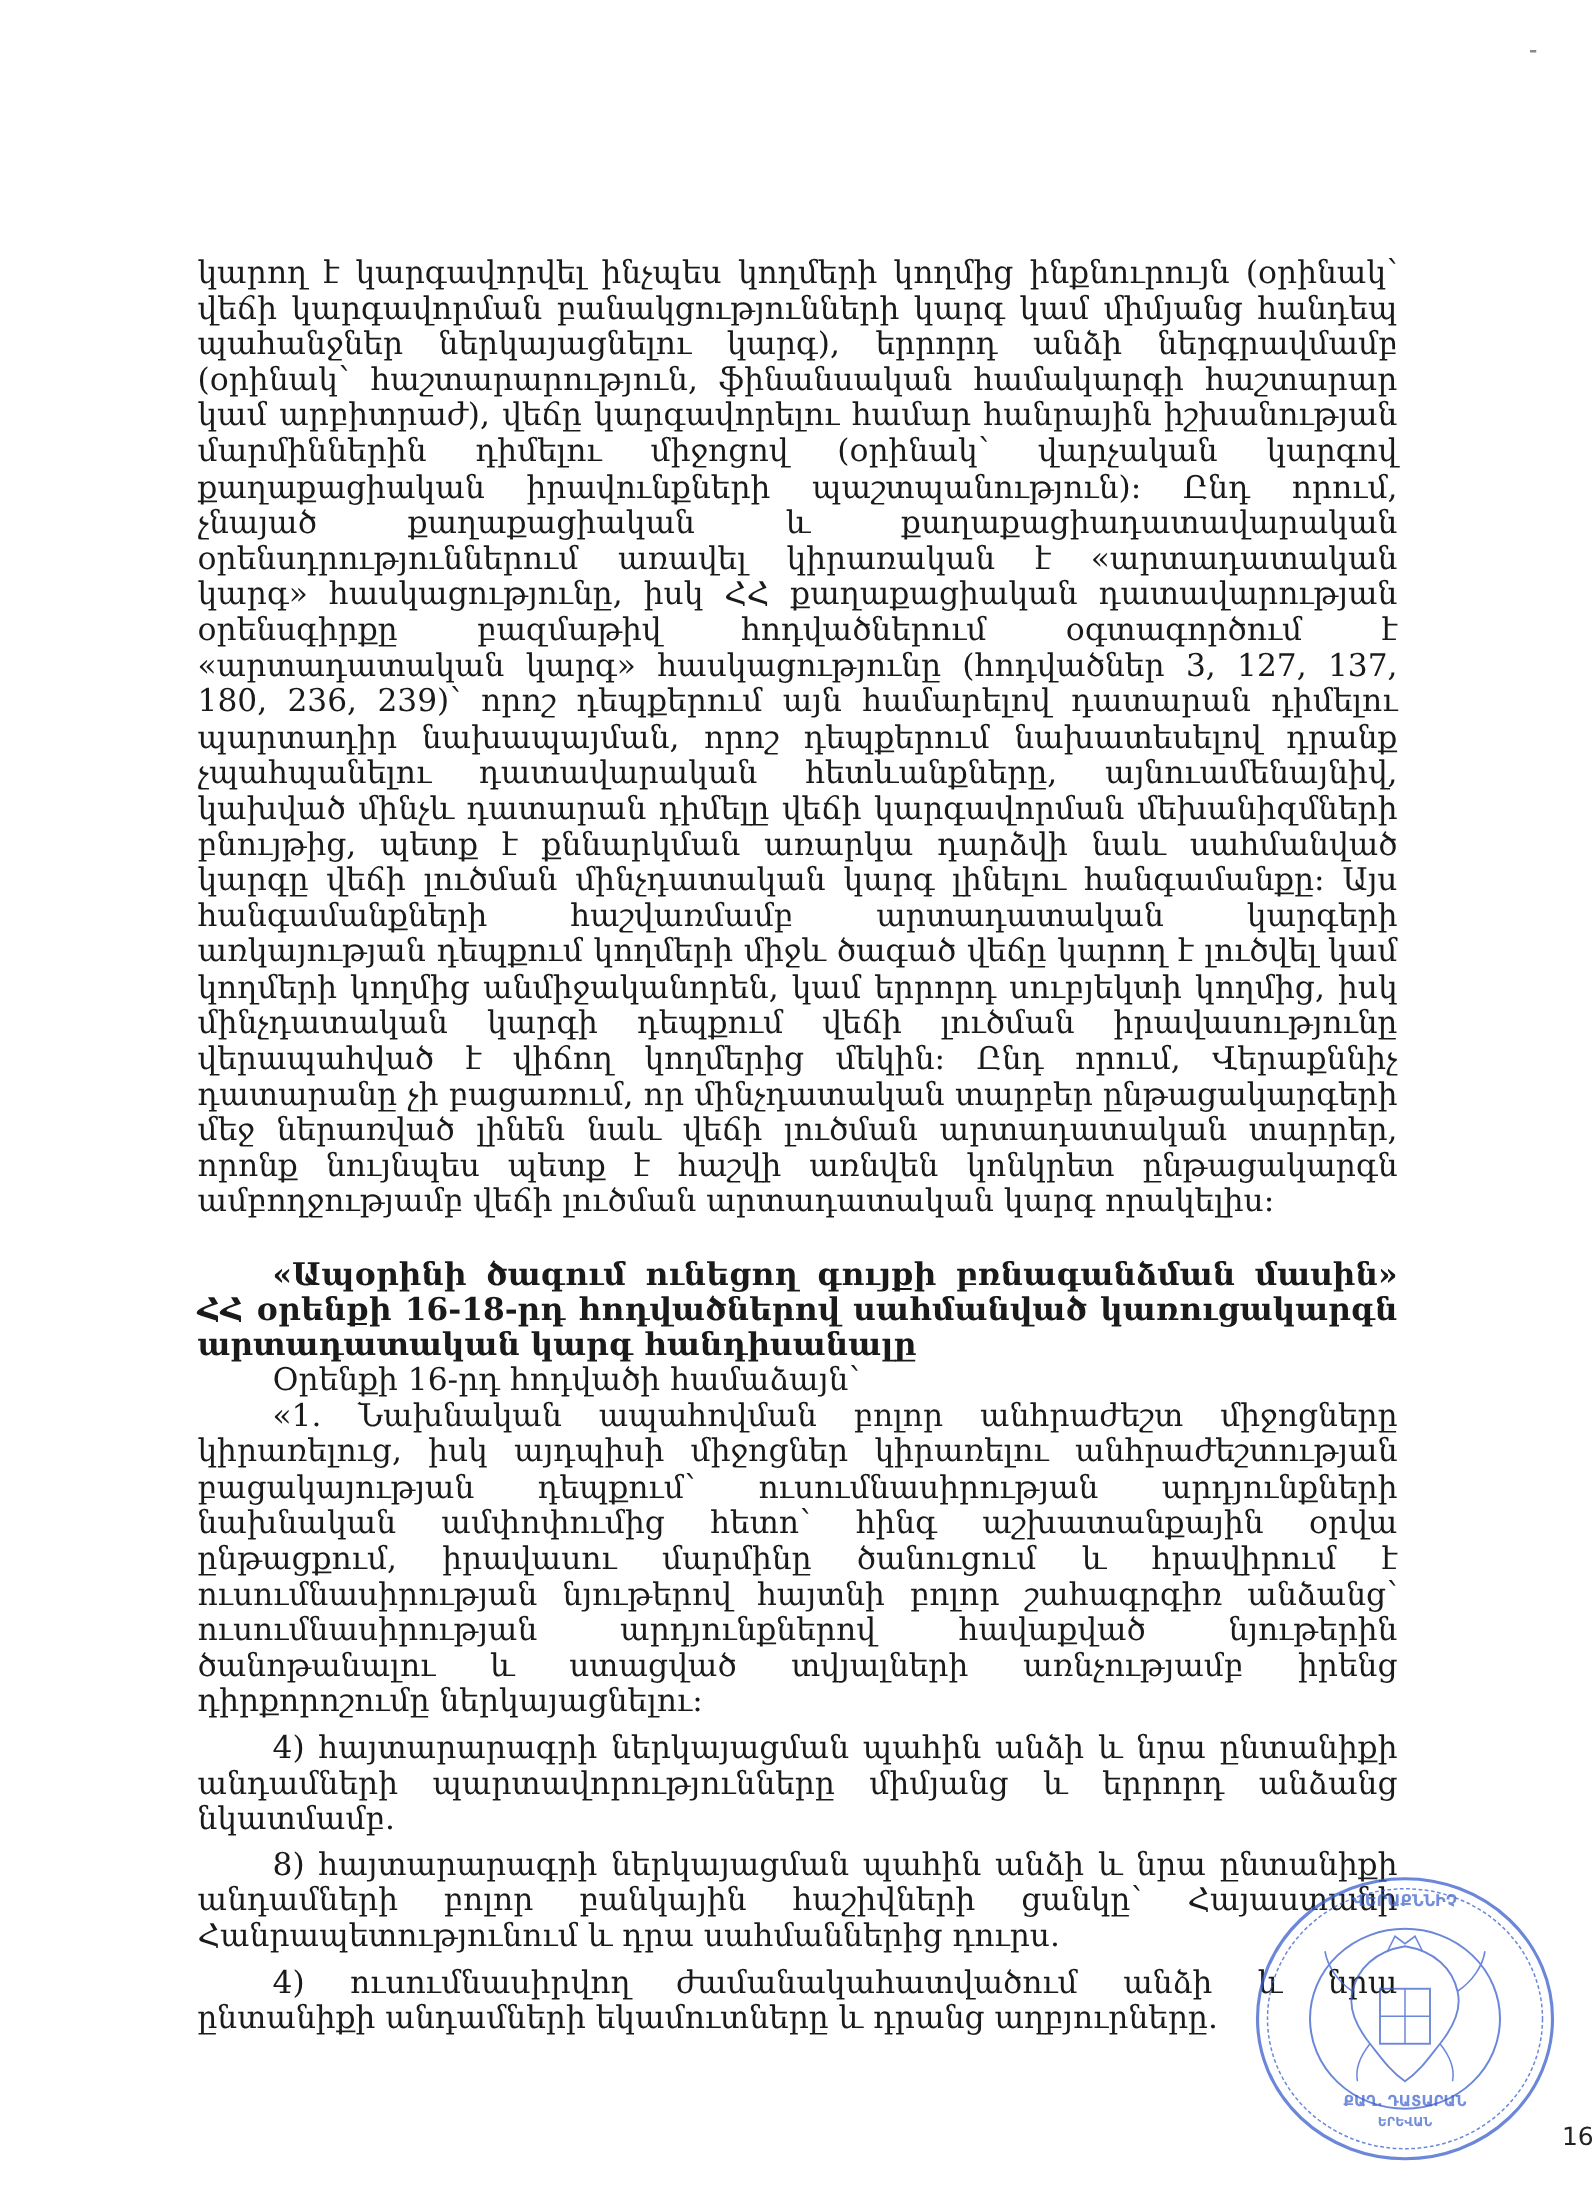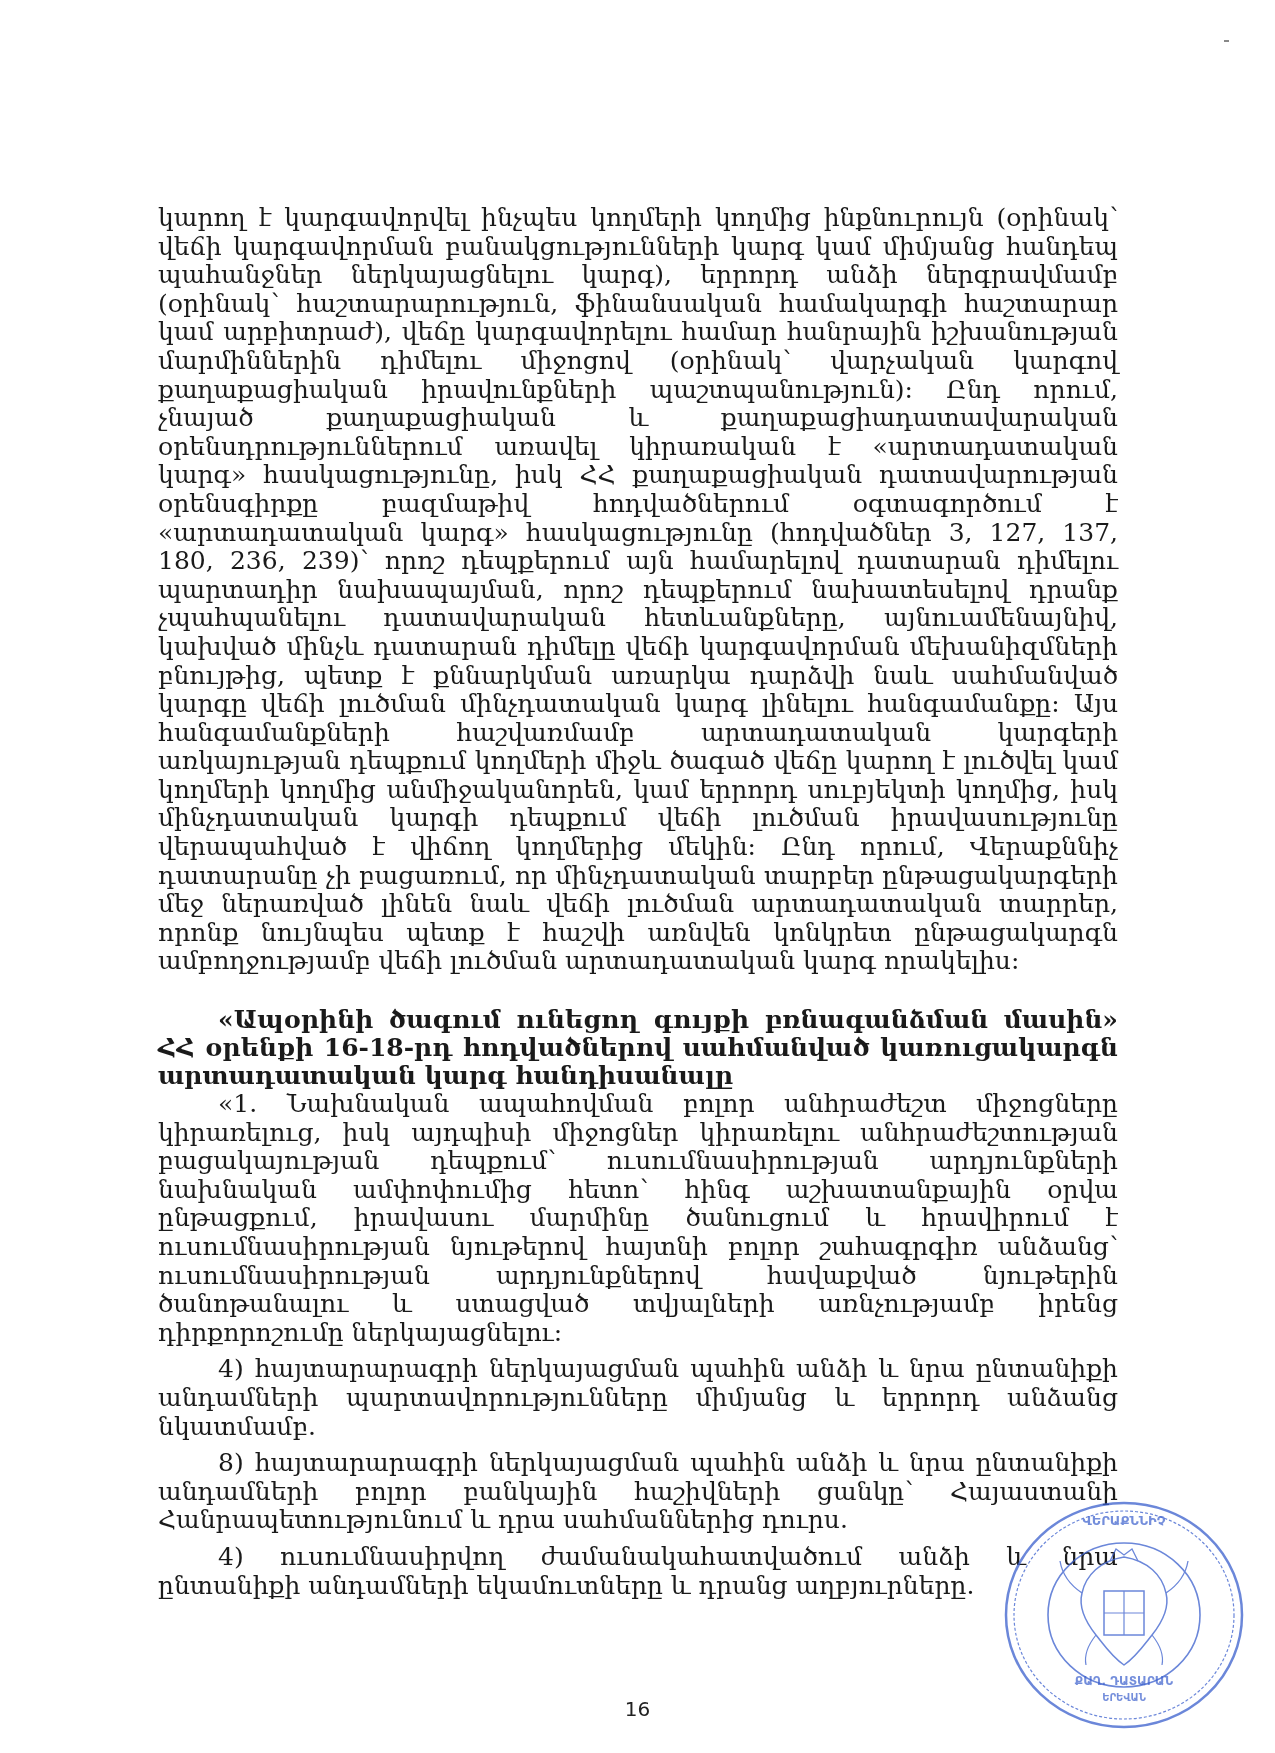--- a/index.html
+++ b/index.html
@@ -59,21 +59,21 @@
     margin-top: 4px !important;
   }
   .list-item.gap {
     margin-top: 8px !important;
   }
   .page-number {
     position: absolute;
     left: 0;
     width: 1275px;
     top: 1697px;
-    text-align: center;
+    text-align: right;
     font-family: "DejaVu Sans", "Liberation Sans", sans-serif;
     font-size: 20px;
     color: #222;
   }
   .stamp {
     position: absolute;
     left: 1000px;
     top: 1495px;
     width: 248px;
     height: 240px;
@@ -85,20 +85,21 @@
 
 <div class="page">
 
   <div class="corner-mark"></div>
 
   <div class="body-text">
     <p class="para-first">կարող է կարգավորվել ինչպես կողմերի կողմից ինքնուրույն (օրինակ՝ վեճի կարգավորման բանակցությունների կարգ կամ միմյանց հանդեպ պահանջներ ներկայացնելու կարգ), երրորդ անձի ներգրավմամբ (օրինակ՝ հաշտարարություն, ֆինանսական համակարգի հաշտարար կամ արբիտրաժ), վեճը կարգավորելու համար հանրային իշխանության մարմիններին դիմելու միջոցով (օրինակ՝ վարչական կարգով քաղաքացիական իրավունքների պաշտպանություն): Ընդ որում, չնայած քաղաքացիական և քաղաքացիադատավարական օրենսդրություններում առավել կիրառական է «արտադատական կարգ» հասկացությունը, իսկ ՀՀ քաղաքացիական դատավարության օրենսգիրքը բազմաթիվ հոդվածներում օգտագործում է «արտադատական կարգ» հասկացությունը (հոդվածներ 3, 127, 137, 180, 236, 239)՝ որոշ դեպքերում այն համարելով դատարան դիմելու պարտադիր նախապայման, որոշ դեպքերում նախատեսելով դրանք չպահպանելու դատավարական հետևանքները, այնուամենայնիվ, կախված մինչև դատարան դիմելը վեճի կարգավորման մեխանիզմների բնույթից, պետք է քննարկման առարկա դարձվի նաև սահմանված կարգը վեճի լուծման մինչդատական կարգ լինելու հանգամանքը: Այս հանգամանքների հաշվառմամբ արտադատական կարգերի առկայության դեպքում կողմերի միջև ծագած վեճը կարող է լուծվել կամ կողմերի կողմից անմիջականորեն, կամ երրորդ սուբյեկտի կողմից, իսկ մինչդատական կարգի դեպքում վեճի լուծման իրավասությունը վերապահված է վիճող կողմերից մեկին: Ընդ որում, Վերաքննիչ դատարանը չի բացառում, որ մինչդատական տարբեր ընթացակարգերի մեջ ներառված լինեն նաև վեճի լուծման արտադատական տարրեր, որոնք նույնպես պետք է հաշվի առնվեն կոնկրետ ընթացակարգն ամբողջությամբ վեճի լուծման արտադատական կարգ որակելիս:</p>
 
     <p class="section-title">«Ապօրինի ծագում ունեցող գույքի բռնագանձման մասին» ՀՀ օրենքի 16-18-րդ հոդվածներով սահմանված կառուցակարգն արտադատական կարգ հանդիսանալը</p>
 
+    <p class="indent">Օրենքի 16-րդ հոդվածի համաձայն՝</p>
 
     <p class="indent">«1. Նախնական ապահովման բոլոր անհրաժեշտ միջոցները կիրառելուց, իսկ այդպիսի միջոցներ կիրառելու անհրաժեշտության բացակայության դեպքում՝ ուսումնասիրության արդյունքների նախնական ամփոփումից հետո՝ հինգ աշխատանքային օրվա ընթացքում, իրավասու մարմինը ծանուցում և հրավիրում է ուսումնասիրության նյութերով հայտնի բոլոր շահագրգիռ անձանց՝ ուսումնասիրության արդյունքներով հավաքված նյութերին ծանոթանալու և ստացված տվյալների առնչությամբ իրենց դիրքորոշումը ներկայացնելու:</p>
 
 
     <p class="list-item gap">4) հայտարարագրի ներկայացման պահին անձի և նրա ընտանիքի անդամների պարտավորությունները միմյանց և երրորդ անձանց նկատմամբ.</p>
     <p class="list-item gap">8) հայտարարագրի ներկայացման պահին անձի և նրա ընտանիքի անդամների բոլոր բանկային հաշիվների ցանկը՝ Հայաստանի Հանրապետությունում և դրա սահմաններից դուրս.</p>
     <p class="list-item gap">4) ուսումնասիրվող ժամանակահատվածում անձի և նրա ընտանիքի անդամների եկամուտները և դրանց աղբյուրները.</p>
   </div>
 
   <div class="stamp">

